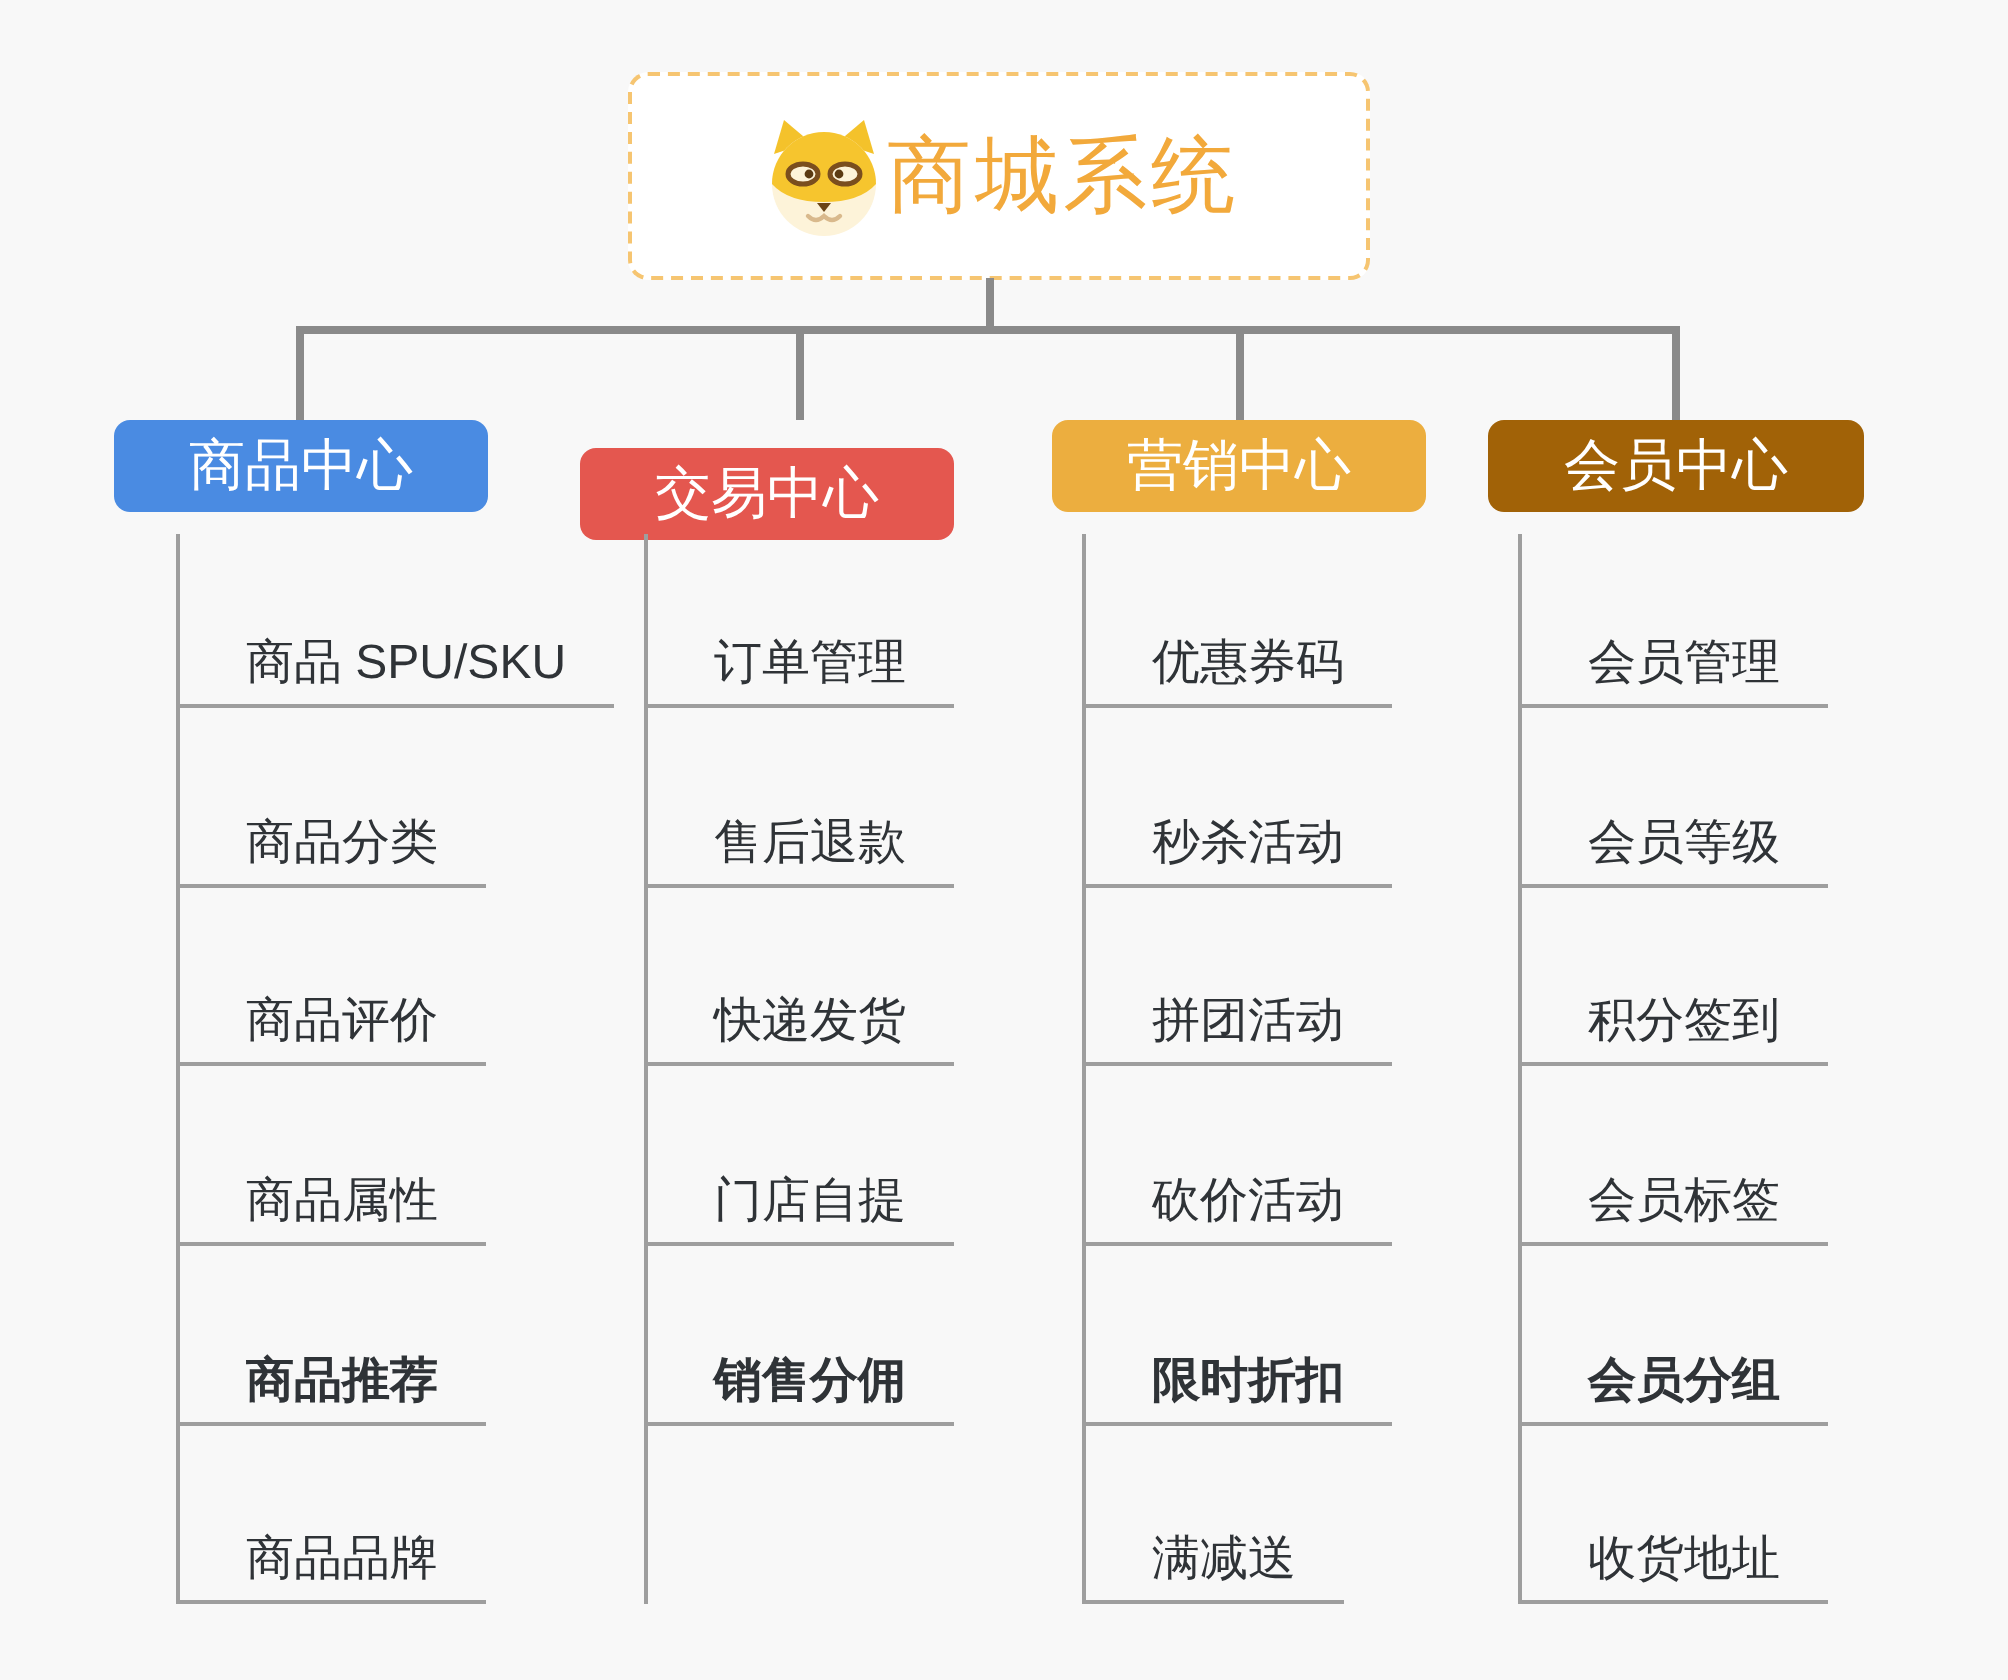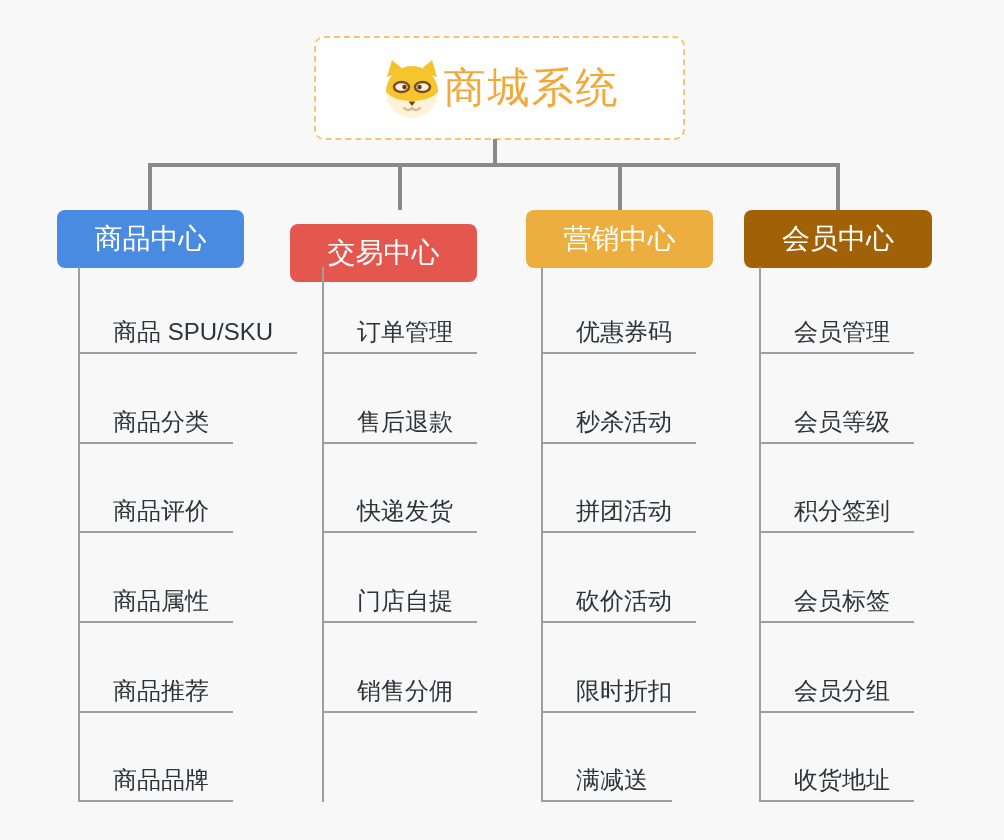--- a/index.html
+++ b/index.html
@@ -46,21 +46,21 @@
   .drop        { top: 163px; width: 4px; height: 47px; }
   .drop-1 { left: 148px; }
   .drop-2 { left: 398px; }
   .drop-3 { left: 618px; }
   .drop-4 { left: 836px; }
 
   
   .branch-header {
     position: absolute;
     top: 210px;
-    height: 58px;
+    height: 46px;
     width: 187px;
     box-sizing: border-box;
     border-radius: 8px;
     display: flex;
     align-items: center;
     justify-content: center;
     color: #ffffff;
     font-size: 28px;
     white-space: nowrap;
   }
@@ -70,40 +70,40 @@
   .bh-4 { left: 744px; width: 188px; }
 
   
   .branch-items {
     position: absolute;
     top: 267px;
     height: 535px;
     width: 240px;
     border-left: 2px solid #9e9e9e;
   }
-  .bi-1 { left: 78px; text-align: right; }
+  .bi-1 { left: 88px; text-align: right; }
   .bi-2 { left: 322px; }
   .bi-3 { left: 541px; }
   .bi-4 { left: 759px; }
 
   .sub-item {
     position: absolute;
     left: 0;
     padding: 0 24px 8px 33px;
     border-bottom: 2px solid #9e9e9e;
     font-size: 24px;
     line-height: 1;
     color: #2f3337;
     white-space: nowrap;
   }
   .sub-item:nth-child(1) { top: 53px; }
   .sub-item:nth-child(2) { top: 143px; }
   .sub-item:nth-child(3) { top: 232px; }
   .sub-item:nth-child(4) { top: 322px; }
-  .sub-item:nth-child(5) { top: 412px; }
+  .sub-item:nth-child(5) { top: 412px; font-weight: bold; }
   .sub-item:nth-child(6) { top: 501px; }
 </style>
 </head>
 <body>
 
 <div class="canvas">
 
   <div class="root-node">
     <span class="root-icon">
       <svg width="64" height="62" viewBox="0 0 64 62" aria-hidden="true">

